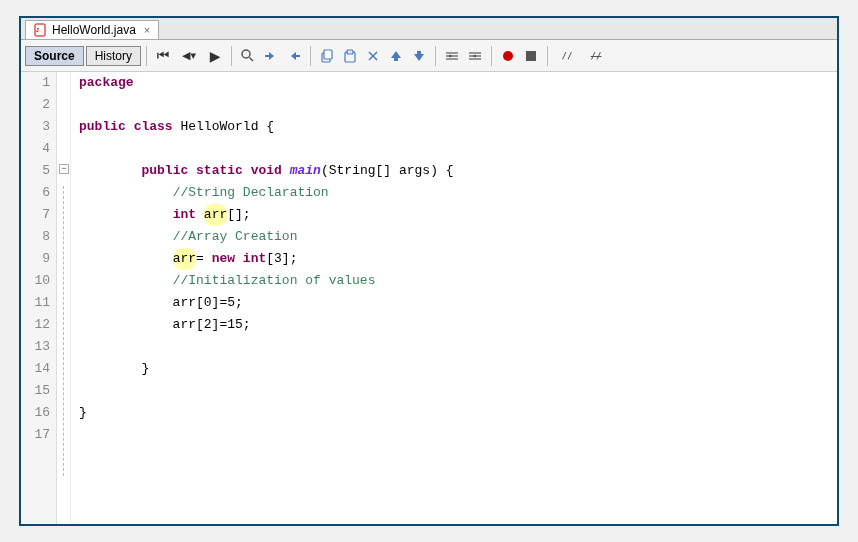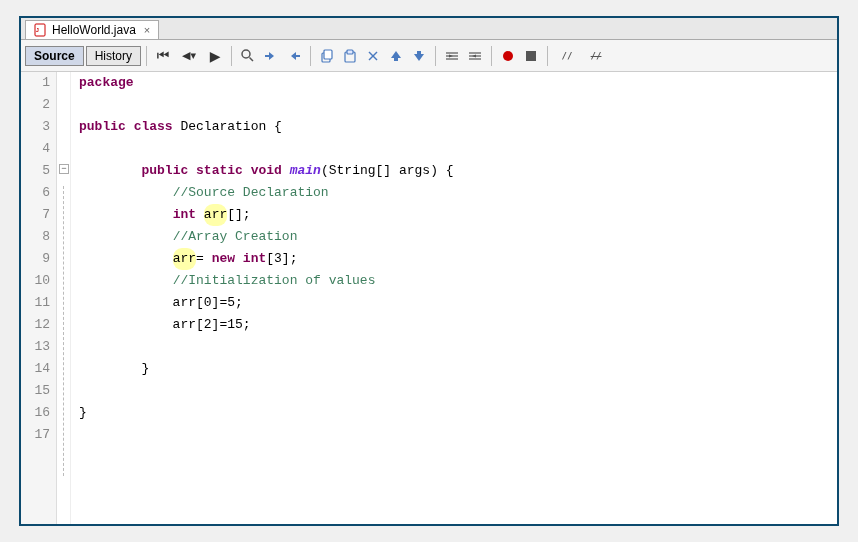--- a/index.html
+++ b/index.html
@@ -345,40 +345,40 @@
       <div class="code-line">
         <span class="kw">package</span>
       </div>
 
       <div class="code-line">&nbsp;</div>
 
       <div class="code-line">
         <span class="kw">public</span>
         <span class="normal"> </span>
         <span class="kw">class</span>
-        <span class="normal"> Declaration {</span>
+        <span class="normal"> HelloWorld {</span>
       </div>
 
       <div class="code-line">&nbsp;</div>
 
       <div class="code-line">
         <span class="normal">        </span>
         <span class="kw">public</span>
         <span class="normal"> </span>
         <span class="kw">static</span>
         <span class="normal"> </span>
         <span class="kw">void</span>
         <span class="normal"> </span>
         <span class="bold-italic">main</span>
         <span class="normal">(String[] args) {</span>
       </div>
 
       <div class="code-line">
         <span class="normal">            </span>
-        <span class="cm">//Source Declaration</span>
+        <span class="cm">//String Declaration</span>
       </div>
 
       <div class="code-line">
         <span class="normal">            </span>
         <span class="kw">int</span>
         <span class="normal"> </span>
         <span class="highlight-yellow">arr</span>
         <span class="normal">[];</span>
       </div>
 

